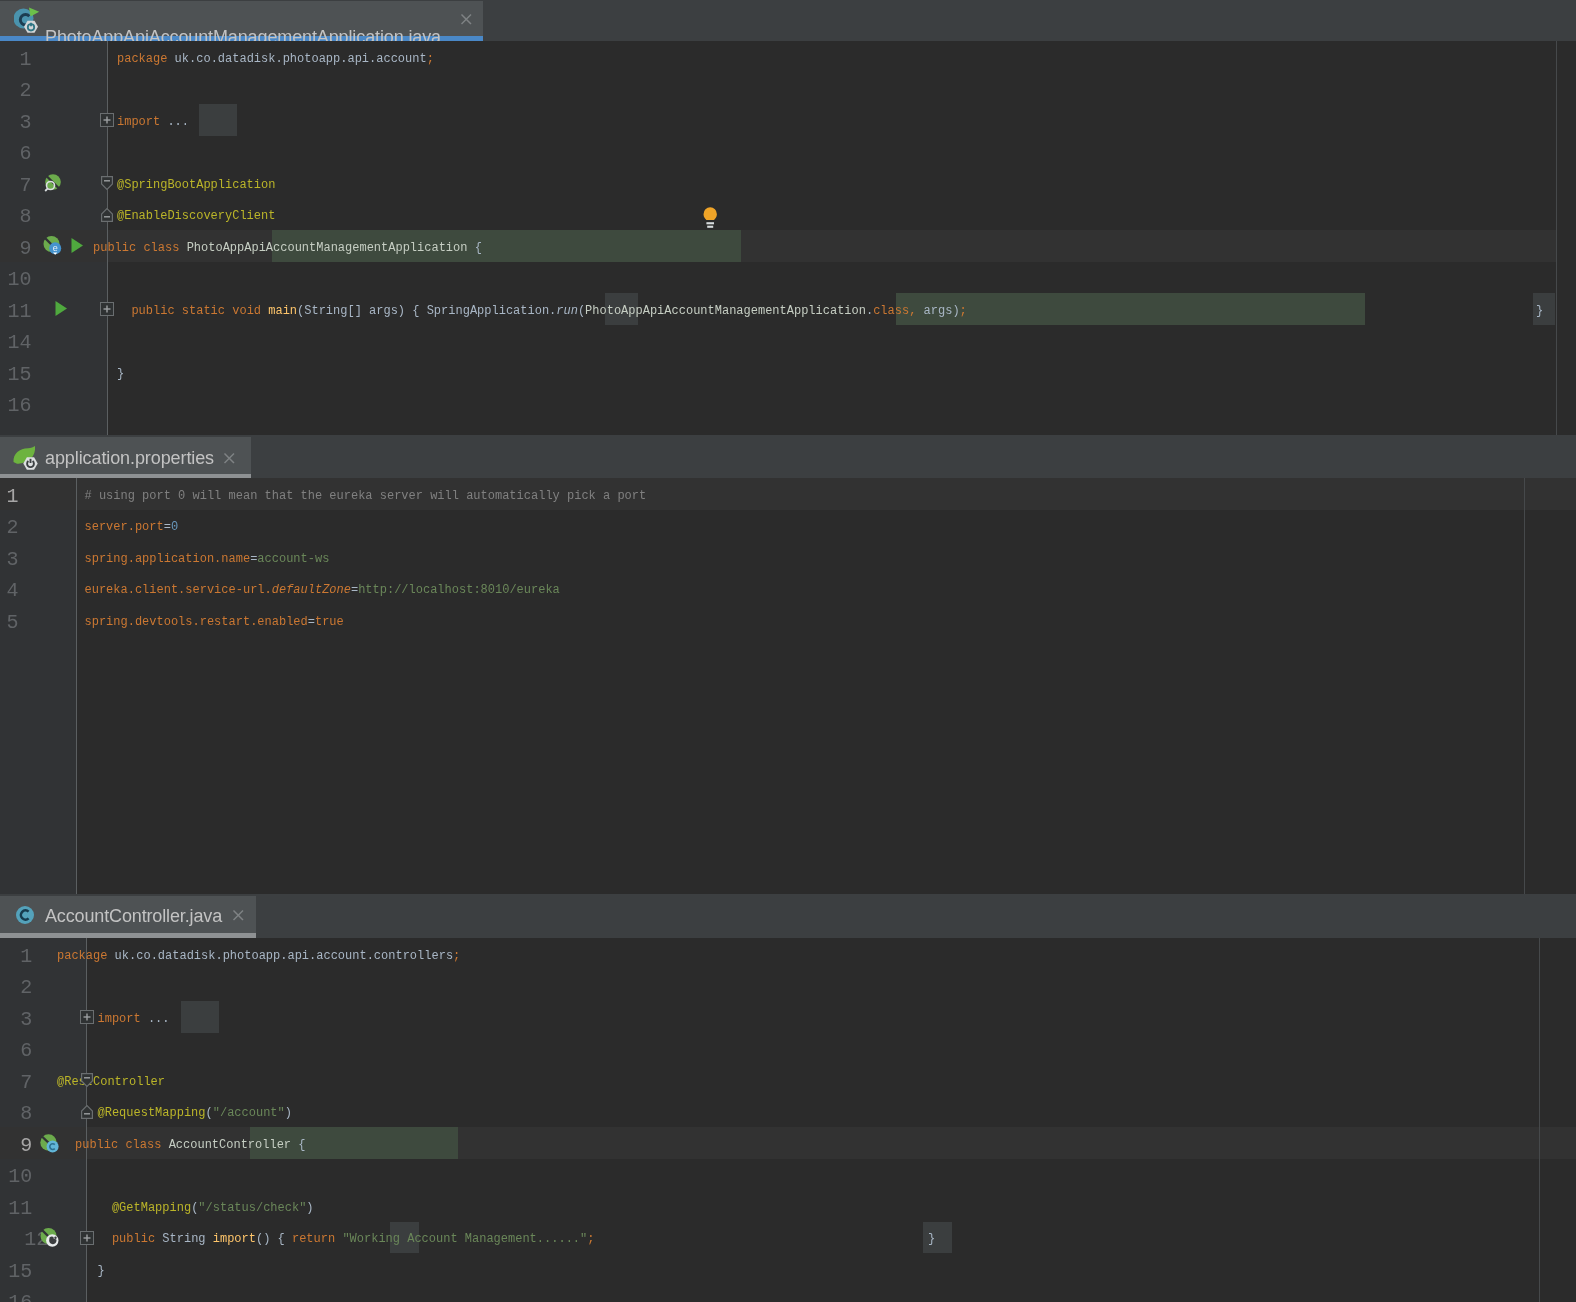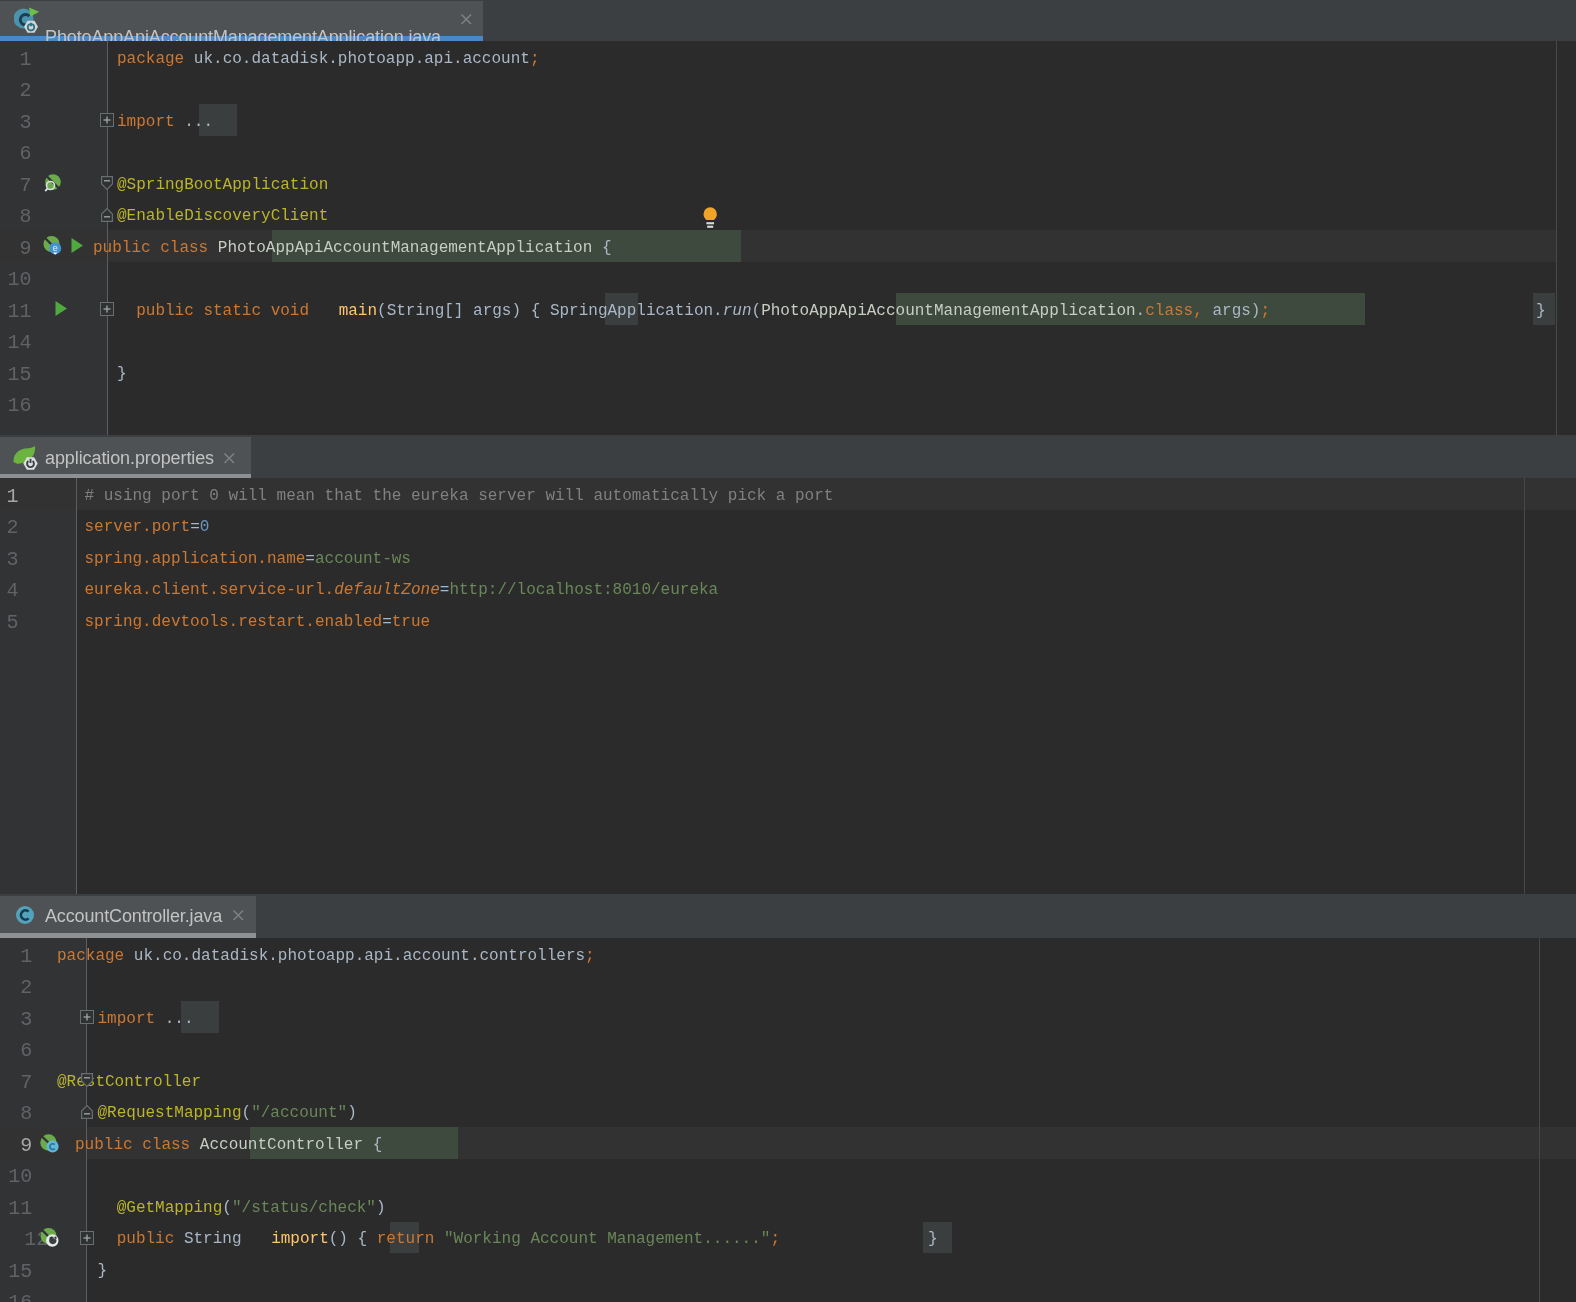--- a/index.html
+++ b/index.html
@@ -1,21 +1,21 @@
 <!DOCTYPE html>
 <html><head><meta charset="utf-8"><style>
 
 * { margin:0; padding:0; box-sizing:border-box; }
 body { width:1576px; height:1302px; background:#2b2b2b; overflow:hidden; position:relative;
        font-family:"Liberation Mono",monospace; }
 .abs { position:absolute; }
-.row { position:absolute; height:31.5px; line-height:31.5px; font-size:16px; white-space:pre; color:#a9b7c6; left:0; right:8px; }
+.row { position:absolute; height:31.5px; line-height:31.5px; font-size:12px; white-space:pre; color:#a9b7c6; left:0; right:8px; }
 .ln  { position:absolute; height:31.5px; line-height:31.5px; font-size:20px; text-align:right; color:#606366; }
 .k { color:#cc7832; } .t { color:#a9b7c6; } .a { color:#bbb529; }
-.s { color:#6a8759; } .n { color:#6897bb; } .m { color:#ffc66b;margin-left:20px; }
+.s { color:#6a8759; } .n { color:#6897bb; } .m { color:#ffc66b; }
 .c { color:#808080; } .i { font-style:italic; }
 .hi { color:#c6cec3; }
 .tabbar { position:absolute; left:0; width:1576px; background:#3c3f41; }
 .tab { position:absolute; background:#4e5254; }
 .tablbl { position:absolute; font-family:"Liberation Sans",sans-serif; font-size:18px; color:#c3c3c3; white-space:pre; }
 
 </style></head><body>
 <div class="tabbar" style="top:0;height:41px"></div>
 <div class="tab" style="left:0;top:1px;width:483px;height:35px"></div>
 <div class="abs" style="left:0px;top:36px;width:483px;height:5px;background:#4a88c7;"></div>

